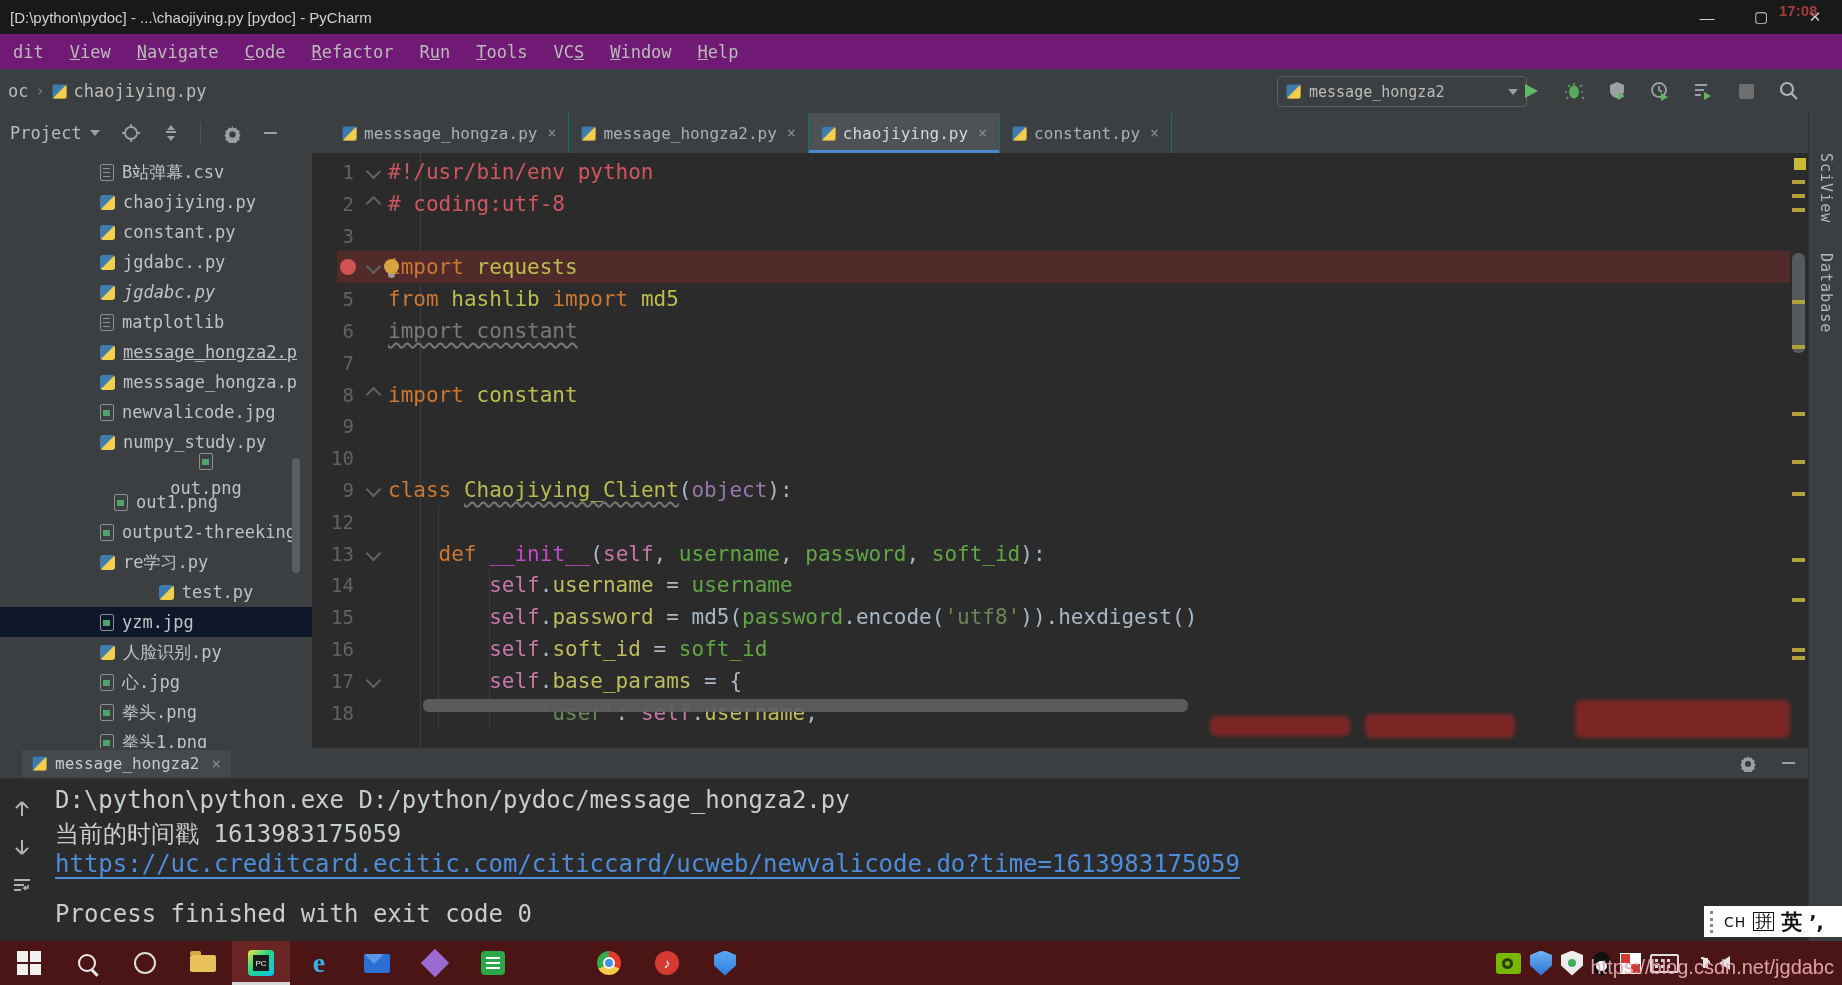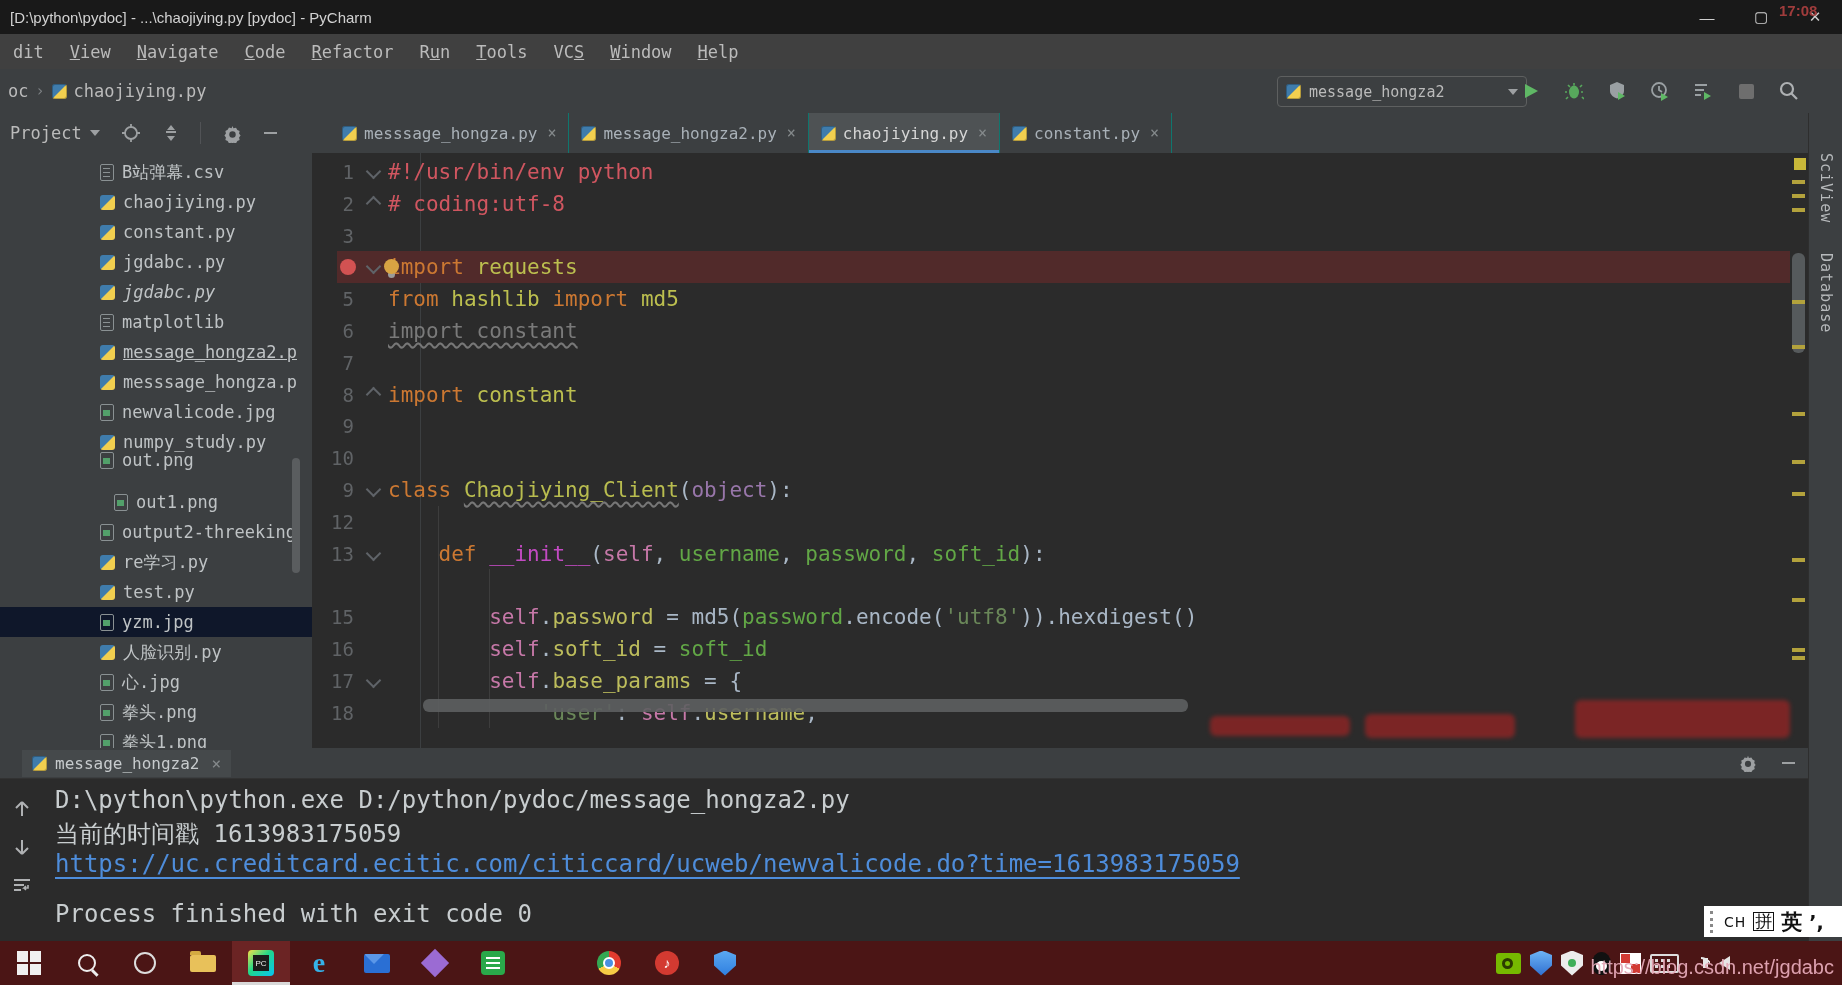--- a/index.html
+++ b/index.html
@@ -6,21 +6,21 @@
   .screen{position:relative;width:1842px;height:985px;overflow:hidden;background:#2b2b2b;
           font-family:"DejaVu Sans Mono",monospace;color:#bbbbbb;}
   .abs{position:absolute;}
   
   .titlebar{left:0;top:0;width:1842px;height:34px;background:#191919;display:flex;align-items:center;}
   .title-text{margin-left:10px;font-family:"Liberation Sans",sans-serif;font-size:15px;color:#d2d2d2;}
   .win-controls{position:absolute;right:0;top:0;height:34px;display:flex;}
   .win-btn{width:54px;height:34px;display:flex;align-items:center;justify-content:center;color:#cfcfcf;
            font-family:"Liberation Sans",sans-serif;font-size:15px;}
   
-  .menubar{left:0;top:34px;width:1842px;height:35px;background:#404040;display:flex;align-items:center;
+  .menubar{left:0;top:34px;width:1842px;height:35px;background:#701a75;display:flex;align-items:center;
            border-bottom:1px solid #2d2f30;}
   .menu-item{padding:0 13px;font-size:17px;color:#bbbbbb;}
   .menu-item u{text-decoration:underline;}
   
   .toolbar{left:0;top:69px;width:1842px;height:44px;background:#3c3f41;}
   .breadcrumb{position:absolute;left:8px;top:0;height:44px;display:flex;align-items:center;gap:7px;font-size:17px;color:#bbbbbb;}
   .crumb-sep{color:#7d8184;font-size:15px;}
   .py-ico{width:15px;height:15px;border-radius:3px;background:linear-gradient(135deg,#3f7cac 0 49%,#f2cf4f 51% 100%);
           box-shadow:0 0 0 1px rgba(0,0,0,.25) inset;flex:0 0 auto;}
   .run-combo{position:absolute;left:1277px;top:7px;width:232px;height:29px;border:1px solid #5e6060;border-radius:4px;
@@ -308,37 +308,37 @@
         <span>messsage_hongza.p</span>
       </div>
       <div class="tree-row" style="top: 244px;">
         <span class="f-ico img"></span>
         <span>newvalicode.jpg</span>
       </div>
       <div class="tree-row" style="top: 274px;">
         <span class="f-py"></span>
         <span>numpy_study.py</span>
       </div>
-      <div class="tree-row" style="top: 292px;">
+      <div class="tree-row" style="top: 300px; flex-direction: column;">
         <span class="f-ico img"></span>
         <span>out.png</span>
       </div>
       <div class="tree-row" style="top: 334px; margin-left: 14px;">
         <span class="f-ico img"></span>
         <span>out1.png</span>
       </div>
       <div class="tree-row" style="top: 364px;">
         <span class="f-ico img"></span>
         <span>output2-threeking</span>
       </div>
       <div class="tree-row" style="top: 394px;">
         <span class="f-py"></span>
         <span>re学习.py</span>
       </div>
-      <div class="tree-row" style="top: 424px;">
+      <div class="tree-row" style="top: 424px; justify-content: center;">
         <span class="f-py"></span>
         <span>test.py</span>
       </div>
       <div class="tree-row selected" style="top: 454px;">
         <span class="f-ico img"></span>
         <span>yzm.jpg</span>
       </div>
       <div class="tree-row" style="top: 484px;">
         <span class="f-py"></span>
         <span>人脸识别.py</span>
@@ -413,20 +413,24 @@
         <div class="ctext"><span style="color: rgb(204, 120, 50);">class</span><span style="color: rgb(169, 183, 198);"> </span><span class="wavy" style="color: rgb(184, 188, 79);">Chaojiying_Client</span><span style="color: rgb(169, 183, 198);">(</span><span style="color: rgb(152, 118, 170);">object</span><span style="color: rgb(169, 183, 198);">):</span></div>
       </div>
       <div class="code-row" style="top: 352.8px;">
         <div class="lnum">12</div>
         <div class="ctext"></div>
       </div>
       <div class="code-row" style="top: 384.6px;">
         <div class="lnum">13</div>
         <div class="fold down" style="top: 10px;"></div>
         <div class="ctext"><span style="color: rgb(169, 183, 198);">    </span><span style="color: rgb(204, 120, 50);">def</span><span style="color: rgb(169, 183, 198);"> </span><span style="color: rgb(194, 74, 194);">__init__</span><span style="color: rgb(169, 183, 198);">(</span><span style="color: rgb(198, 120, 168);">self</span><span style="color: rgb(169, 183, 198);">, </span><span style="color: rgb(98, 167, 70);">username</span><span style="color: rgb(169, 183, 198);">, </span><span style="color: rgb(98, 167, 70);">password</span><span style="color: rgb(169, 183, 198);">, </span><span style="color: rgb(98, 167, 70);">soft_id</span><span style="color: rgb(169, 183, 198);">):</span></div>
+      </div>
+      <div class="code-row" style="top: 416.4px;">
+        <div class="lnum">14</div>
+        <div class="ctext"><span style="color: rgb(169, 183, 198);">        </span><span style="color: rgb(198, 120, 168);">self</span><span style="color: rgb(169, 183, 198);">.</span><span style="color: rgb(189, 189, 92);">username</span><span style="color: rgb(169, 183, 198);"> = </span><span style="color: rgb(98, 167, 70);">username</span></div>
       </div>
       <div class="code-row" style="top: 448.2px;">
         <div class="lnum">15</div>
         <div class="ctext"><span style="color: rgb(169, 183, 198);">        </span><span style="color: rgb(198, 120, 168);">self</span><span style="color: rgb(169, 183, 198);">.</span><span style="color: rgb(189, 189, 92);">password</span><span style="color: rgb(169, 183, 198);"> = </span><span style="color: rgb(169, 183, 198);">md5</span><span style="color: rgb(169, 183, 198);">(</span><span style="color: rgb(98, 167, 70);">password</span><span style="color: rgb(169, 183, 198);">.</span><span style="color: rgb(169, 183, 198);">encode</span><span style="color: rgb(169, 183, 198);">(</span><span style="color: rgb(106, 135, 89);">'utf8'</span><span style="color: rgb(169, 183, 198);">))</span><span style="color: rgb(169, 183, 198);">.</span><span style="color: rgb(169, 183, 198);">hexdigest</span><span style="color: rgb(169, 183, 198);">()</span></div>
       </div>
       <div class="code-row" style="top: 480px;">
         <div class="lnum">16</div>
         <div class="ctext"><span style="color: rgb(169, 183, 198);">        </span><span style="color: rgb(198, 120, 168);">self</span><span style="color: rgb(169, 183, 198);">.</span><span style="color: rgb(189, 189, 92);">soft_id</span><span style="color: rgb(169, 183, 198);"> = </span><span style="color: rgb(98, 167, 70);">soft_id</span></div>
       </div>
       <div class="code-row" style="top: 511.8px;">

